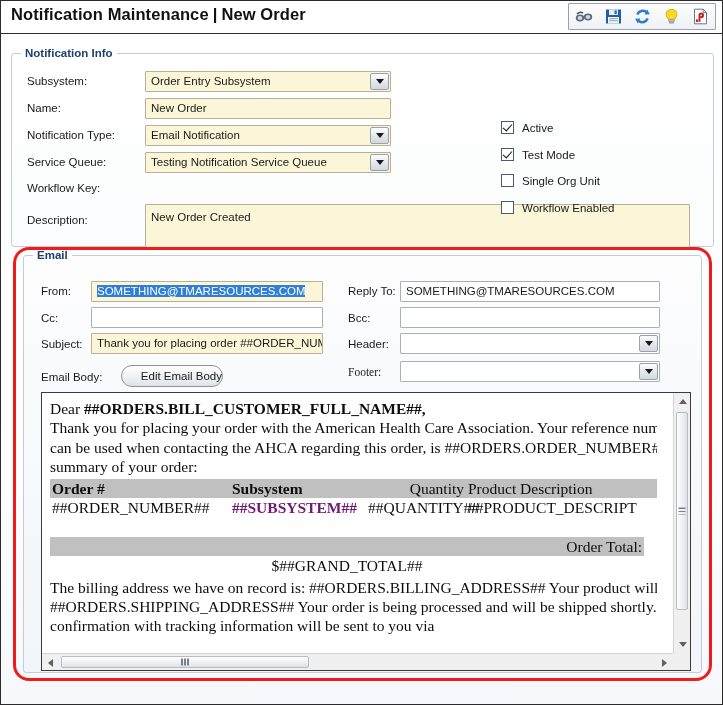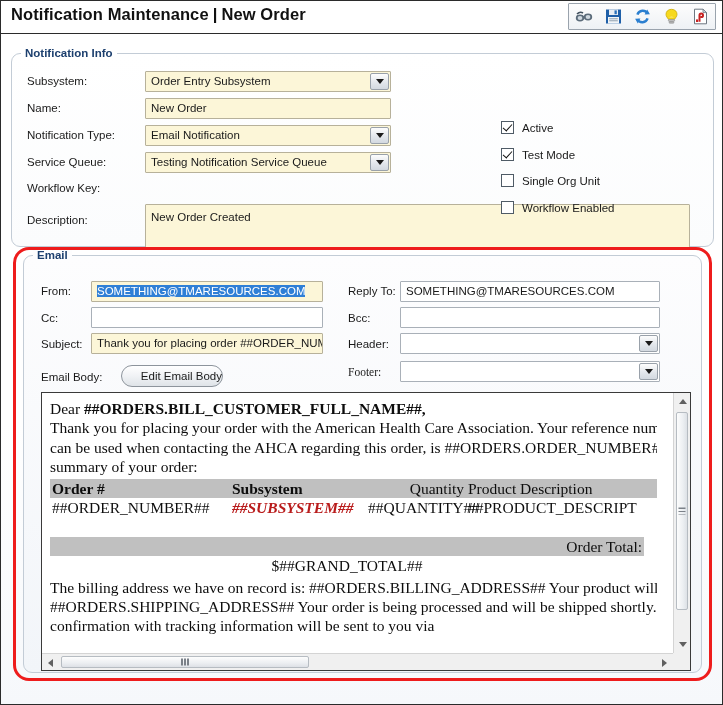--- a/index.html
+++ b/index.html
@@ -65,21 +65,21 @@
     display: flex; align-items: center; justify-content: center;
     cursor: pointer;
   }
   .tbtn svg { display: block; }
 
   
   .groupbox {
     position: absolute;
     box-sizing: border-box;
     border: 1px solid #c3ccd6;
-    border-radius: 9px;
+    border-radius: 3px;
     background: transparent;
   }
   .group-legend {
     position: absolute;
     top: -7px; left: 9px;
     background: #ffffff;
     padding: 0 4px;
     font-size: 11.5px;
     font-weight: bold;
     color: #1c3f6e;
@@ -261,23 +261,22 @@
     font-size: 15.5px;
     line-height: 19.4px;
     vertical-align: top;
     font-weight: normal;
     text-align: left;
   }
   .doc table.order thead td { background: #c0c0c0; }
   .doc table.order td.hb { font-weight: bold; }
   .doc table.order td.right { text-align: right; }
   .doc td .redital {
-    color: #b91c1c;
+    color: #701a75;
     font-weight: bold;
-    font-style: italic;
   }
   .doc .totals { width: 594px; border-collapse: collapse; table-layout: fixed; }
   .doc .totals td { font-family: "Liberation Serif", serif; font-size: 15.5px; line-height: 19.4px; padding: 0 2px; }
   .doc .totals td.bar { background: #c0c0c0; text-align: right; }
   .doc .totals td.val { text-align: center; }
   .doc .tail { margin-top: 2px; }
 
   
   .vscroll {
     position: absolute;

